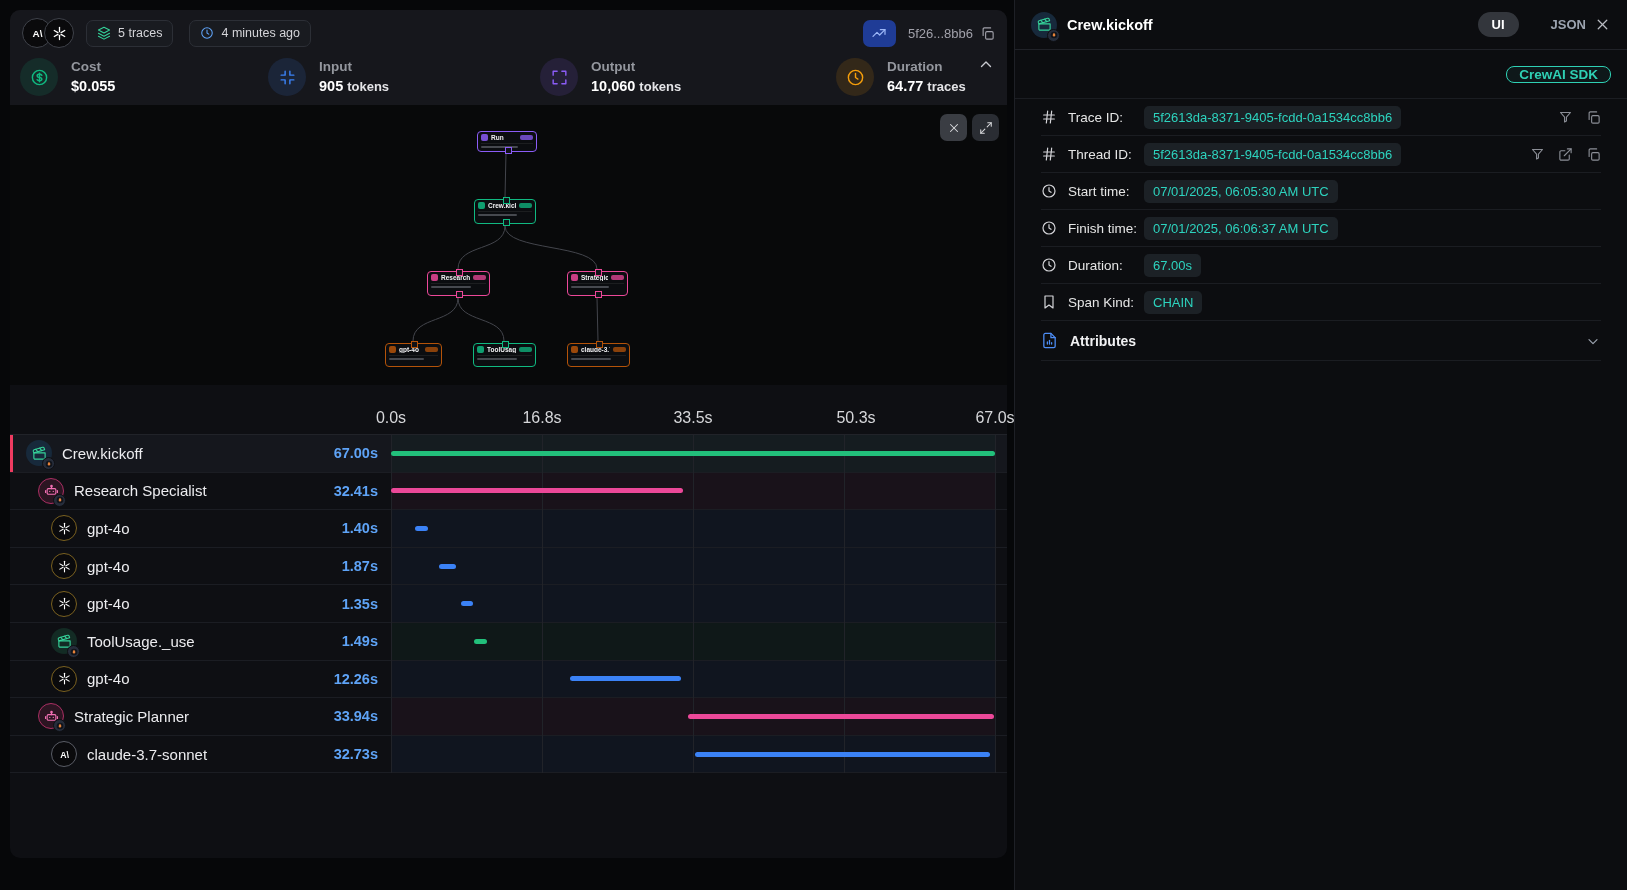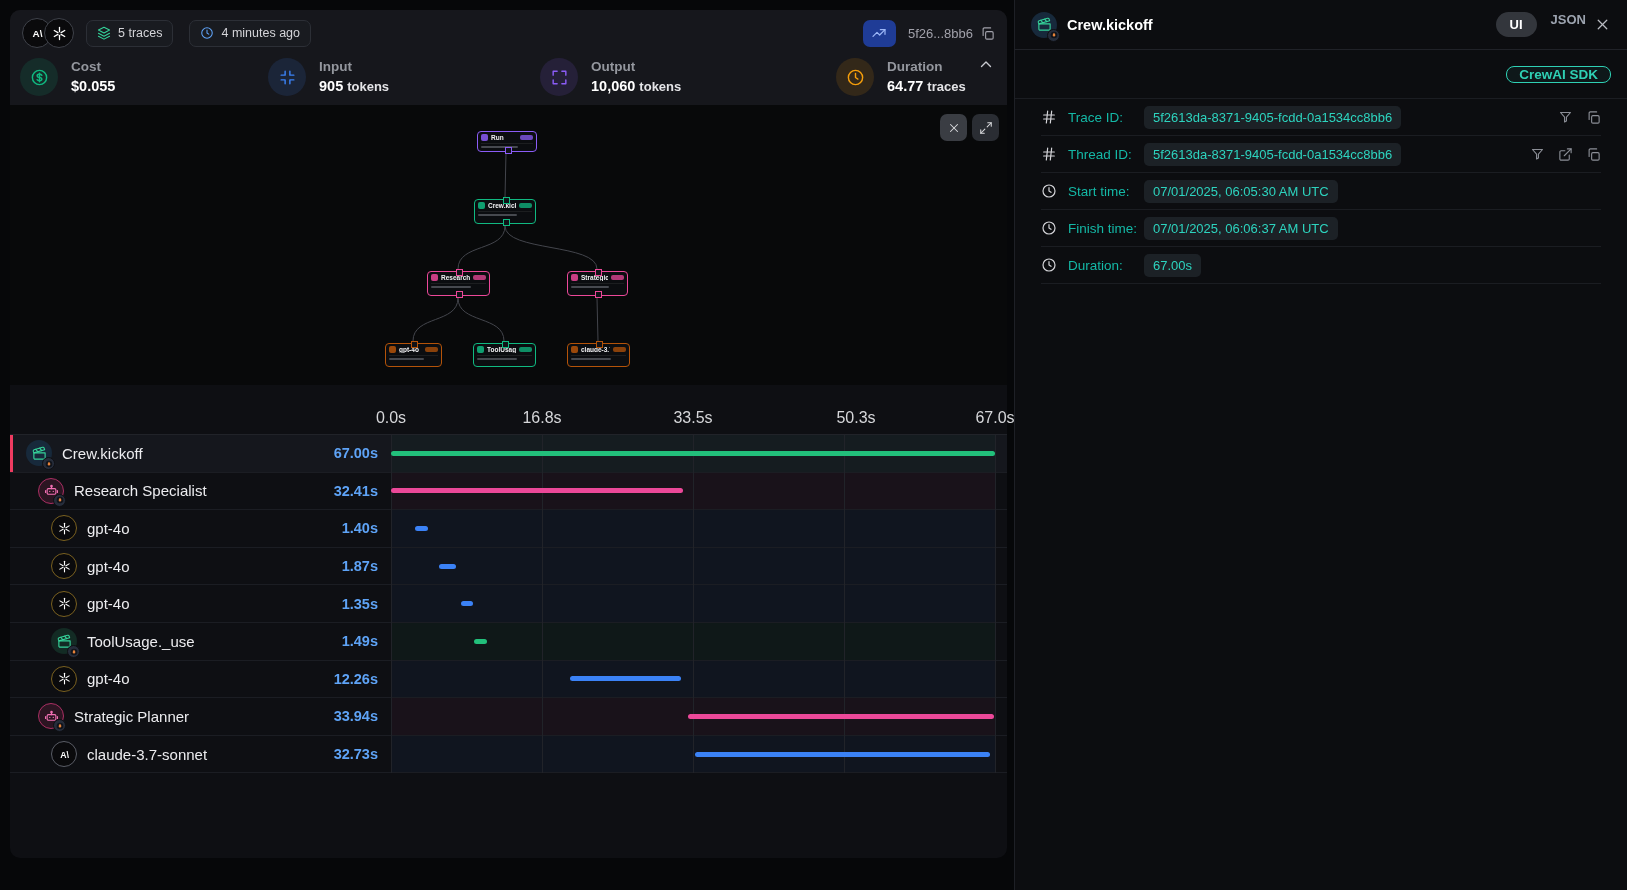--- a/index.html
+++ b/index.html
@@ -77,30 +77,30 @@
   .av.agent{background:#2c1522;border:1px solid #aa2f63;color:#f471b5}
   .av.openai{background:#0a0a0c;border:1px solid #7a6120;color:#fff}
   .av.anthropic{background:#0a0a0c;border:1px solid #5a5d66;color:#fff}
   .av .ovl{position:absolute;right:-3px;bottom:-4px;width:13px;height:13px;border-radius:50%;background:#262d3b;border:1.5px solid #0e0f13;display:flex;align-items:center;justify-content:center}
   .av .ovl svg{width:8px;height:8px}
 
   
   .panel{position:absolute;left:1014px;top:0;width:613px;height:890px;background:#0c0d10;border-left:1px solid #1e2026}
   .p-head{display:flex;align-items:center;height:50px;padding:0 16px;border-bottom:1px solid #202228}
   .p-title{font-size:14.5px;font-weight:700;color:#fff;margin-left:10px}
-  .p-tabs{margin-left:auto;display:flex;align-items:flex-start;gap:14px}
+  .p-tabs{margin-left:auto;display:flex;align-items:center;gap:32px}
   .tab-ui{background:#33363c;color:#fff;font-weight:700;font-size:13px;padding:5px 14px;border-radius:999px}
   .tab-json{color:#9ca3af;font-size:13px;font-weight:600}
   .p-close{color:#b9bbc1;margin-left:8px;display:flex}.p-close svg{width:17px;height:17px}
   .sdk-row{display:flex;justify-content:flex-end;align-items:center;height:49px;padding:0 16px;border-bottom:1px solid #1b1d22}
   .sdk-badge{border:1px solid #2fd0b4;color:#2fd0b4;background:rgba(47,208,180,.06);font-size:13.5px;font-weight:700;padding:0 12px;border-radius:8px}
   .p-body{padding:0 26px}
   .p-row{display:flex;align-items:center;height:37px;border-bottom:1px solid #1b1d22}
   .p-ic{color:#d4d4d8;display:flex;width:18px;flex:none}.p-ic svg{width:16px;height:16px}
-  .p-label{font-size:13.5px;color:#14b8a6;width:76px;margin-left:9px;flex:none;white-space:nowrap}
+  .p-label{font-size:13.5px;color:#e5e5e5;width:76px;margin-left:9px;flex:none;white-space:nowrap}
   .p-pill{background:#1c2126;color:#2dd4bf;font-size:13px;padding:4px 9px;border-radius:5px;white-space:nowrap}
   .p-actions{margin-left:auto;display:flex;gap:13px;color:#8b8e96}
   .p-actions .act{display:flex}
   .p-actions svg{width:15px;height:15px}
   .attr-row{display:flex;align-items:center;height:40px;border-bottom:1px solid #1b1d22}
   .attr-ic{color:#4d8df6;display:flex}.attr-ic svg{width:17px;height:17px}
   .attr-label{font-size:14px;font-weight:700;color:#f1f1f3;margin-left:12px}
   .attr-chev{margin-left:auto;color:#9ca3af;display:flex}.attr-chev svg{width:16px;height:16px}
 </style>
 </head>
@@ -661,14 +661,41 @@
     <span class="p-ic">
           <svg viewBox="0 0 24 24" fill="none" stroke="currentColor" stroke-width="1.8" stroke-linecap="round" stroke-linejoin="round">
             <circle cx="12" cy="12" r="9"></circle>
             <path d="M12 7v5l3 2"></path>
           </svg>
         </span>
     <span class="p-label">Duration:</span>
     <span class="p-pill">67.00s</span>
     <span class="p-actions"></span>
   </div>
+      <div class="p-row">
+    <span class="p-ic">
+          <svg viewBox="0 0 24 24" fill="none" stroke="currentColor" stroke-width="1.8" stroke-linecap="round" stroke-linejoin="round">
+            <path d="M6 3h12v18l-6-4.5L6 21V3Z"></path>
+          </svg>
+        </span>
+    <span class="p-label">Span Kind:</span>
+    <span class="p-pill">CHAIN</span>
+    <span class="p-actions"></span>
+  </div>
+      <div class="attr-row" id="attr-row">
+      <span class="attr-ic">
+          <svg viewBox="0 0 24 24" fill="none" stroke="currentColor" stroke-width="1.8" stroke-linecap="round" stroke-linejoin="round">
+            <path d="M14 2H6a2 2 0 0 0-2 2v16a2 2 0 0 0 2 2h12a2 2 0 0 0 2-2V8l-6-6Z"></path>
+            <path d="M14 2v6h6"></path>
+            <path d="M9 17v-3"></path>
+            <path d="M12 17v-5"></path>
+            <path d="M15 17v-2"></path>
+          </svg>
+        </span>
+      <span class="attr-label">Attributes</span>
+      <span class="attr-chev">
+          <svg viewBox="0 0 24 24" fill="none" stroke="currentColor" stroke-width="1.8" stroke-linecap="round" stroke-linejoin="round">
+            <path d="m6 10 6 6 6-6"></path>
+          </svg>
+        </span>
+    </div>
   </div>
 </div>
 
 </body></html>

